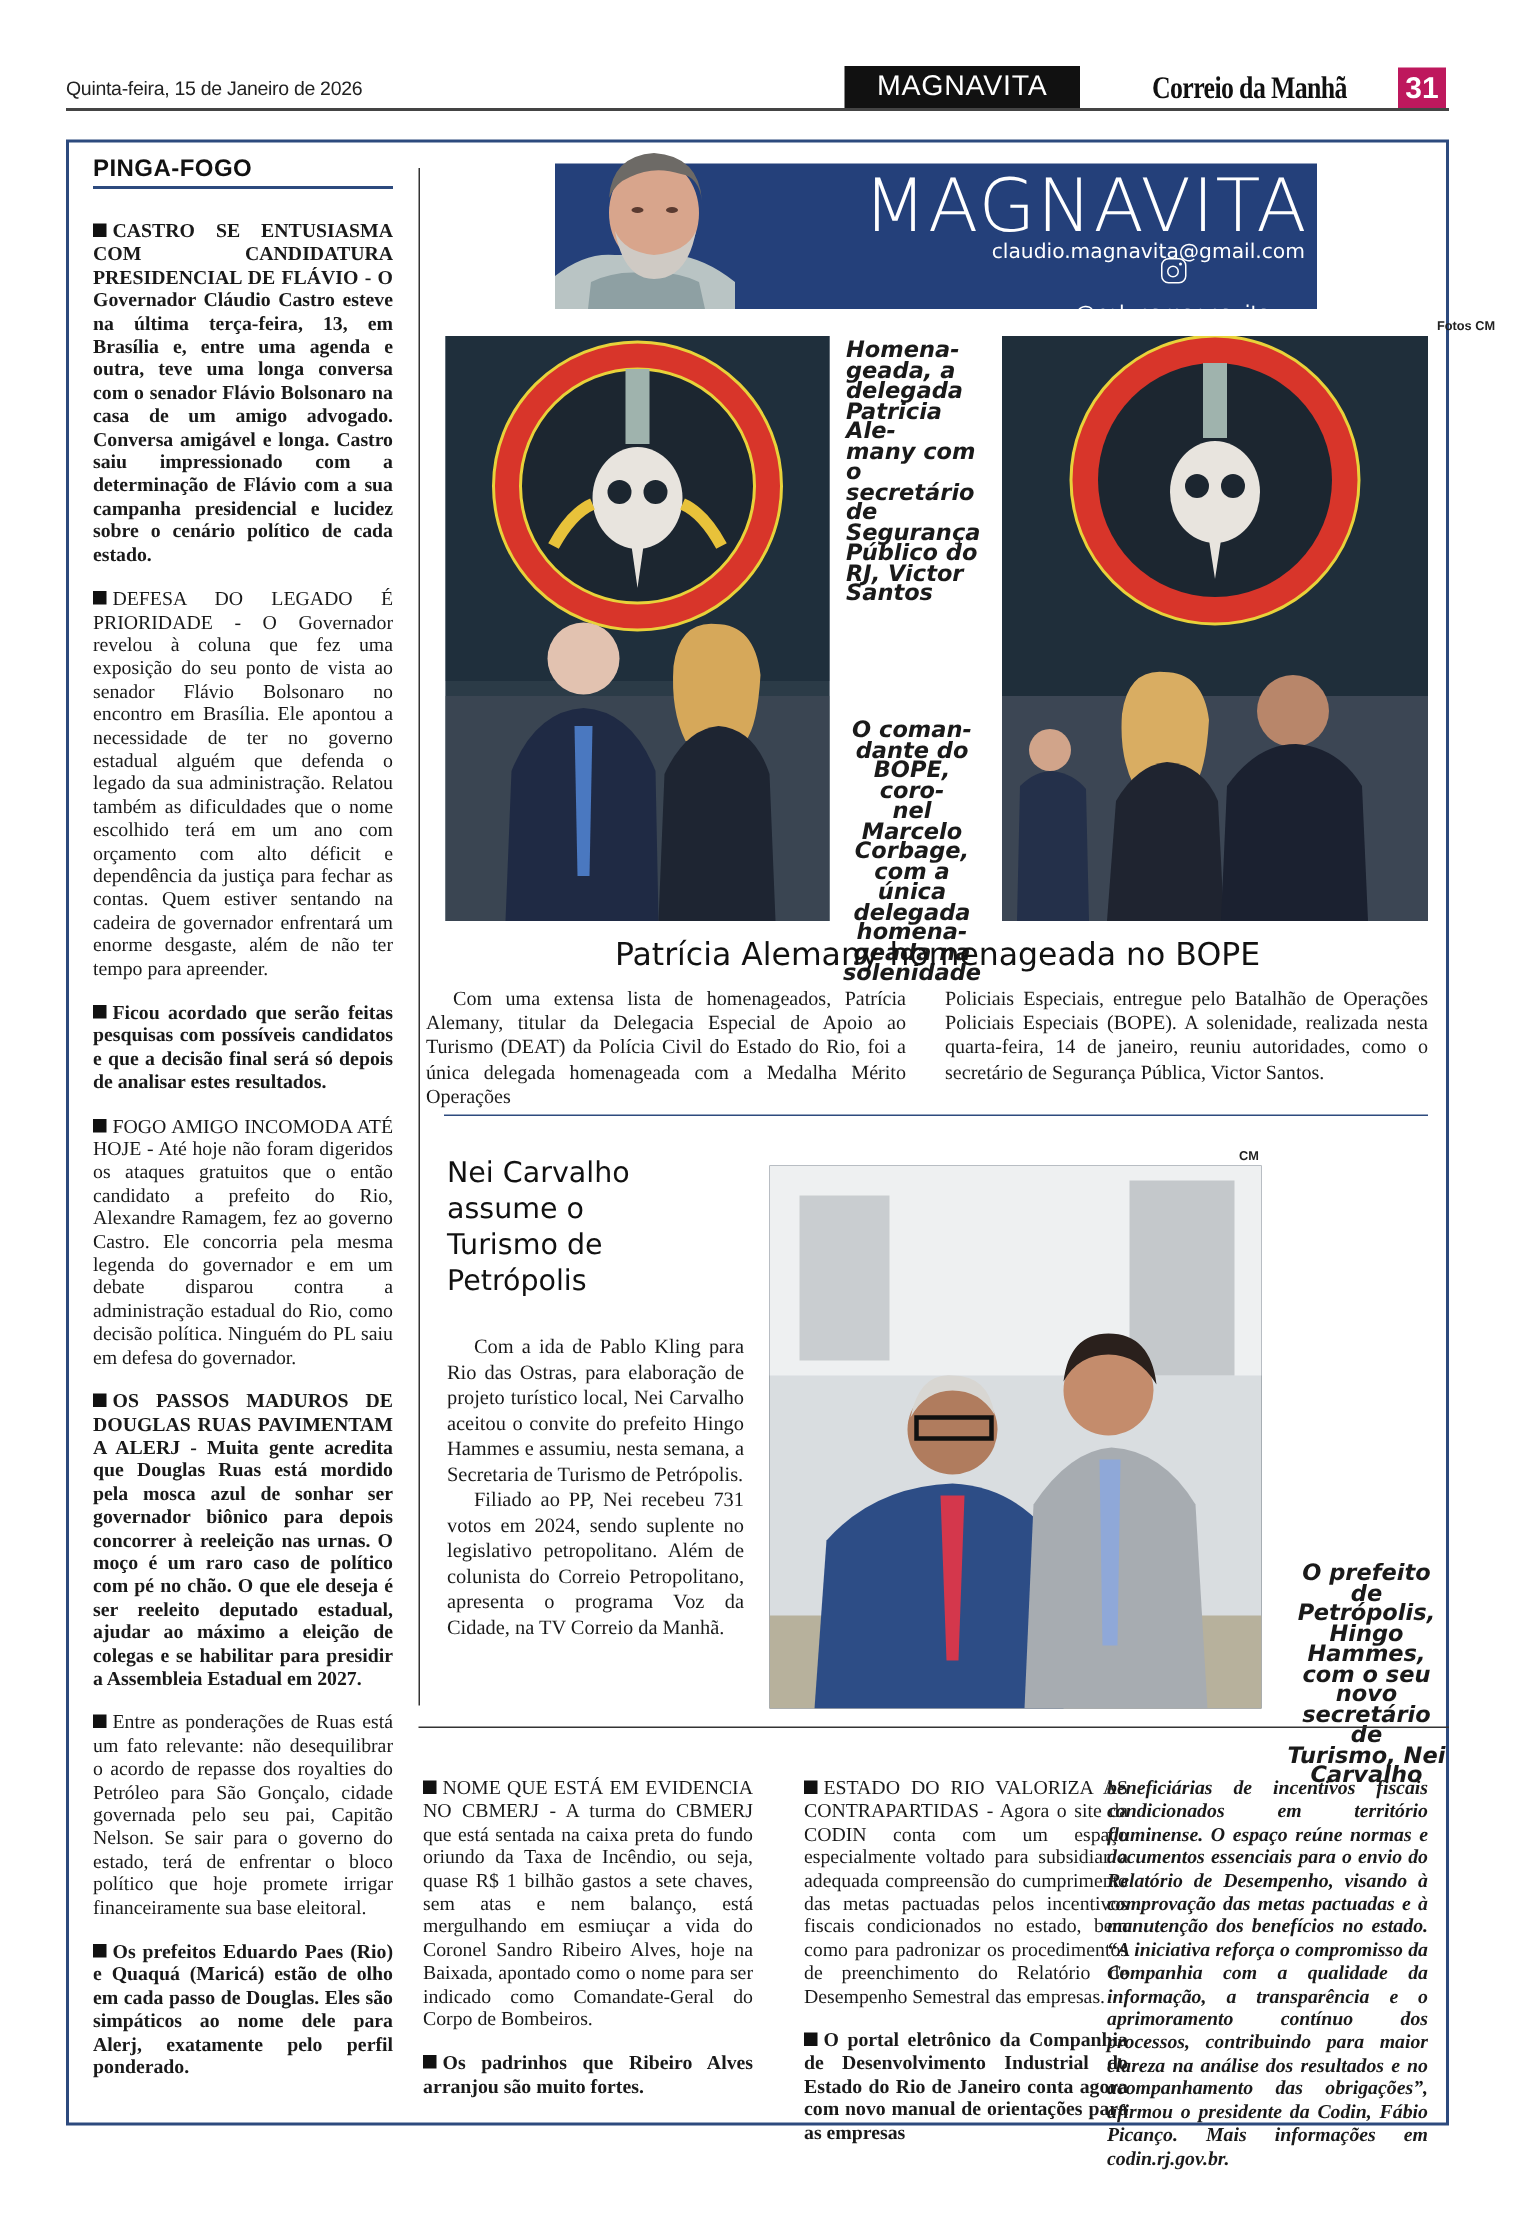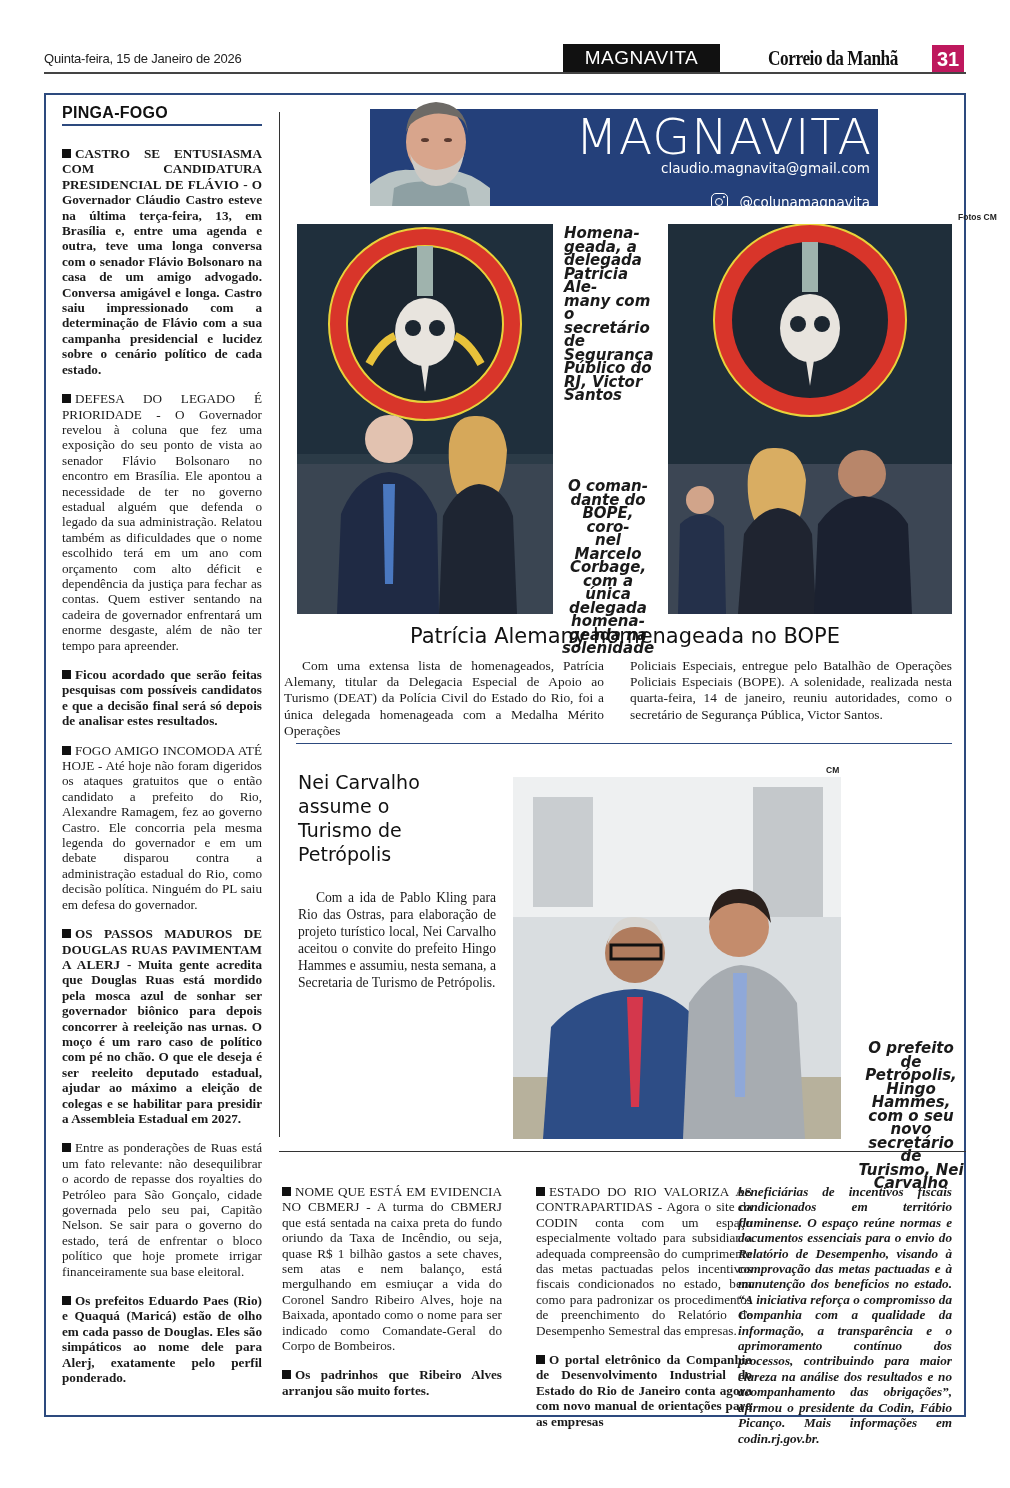--- a/index.html
+++ b/index.html
@@ -23,21 +23,21 @@
   .note.first { margin-top: 20px; }
   .note.bold { font-weight: bold; }
   .note .sq { display: inline-block; width: 9px; height: 9px; background: #111; margin-right: 4px; vertical-align: baseline; }
   .col-rule { position: absolute; left: 279px; top: 112px; width: 1px; height: 1025px; background: #333; }
 
   
   .banner { position: absolute; left: 370px; top: 109px; width: 508px; height: 97px; background: #24407a; }
   .banner-photo { position: absolute; left: 370px; top: 96px; width: 120px; height: 110px; }
   .banner-title { position: absolute; left: 542px; top: 109px; width: 330px; text-align: right; font-family: "DejaVu Sans", sans-serif; font-size: 49px; font-weight: 300; color: #fff; letter-spacing: 1px; line-height: 58px; }
   .banner-email { position: absolute; left: 600px; top: 160px; width: 270px; text-align: right; font-family: "DejaVu Sans", sans-serif; font-size: 13.5px; color: #fff; }
-  .banner-ig { position: absolute; left: 694px; top: 193px; width: 176px; display: flex; align-items: center; justify-content: flex-end; gap: 12px; font-family: "DejaVu Sans", sans-serif; font-size: 13.5px; color: #fff; }
+  .banner-ig { position: absolute; left: 694px; top: 172px; width: 176px; display: flex; align-items: center; justify-content: flex-end; gap: 12px; font-family: "DejaVu Sans", sans-serif; font-size: 13.5px; color: #fff; flex-direction: column; }
   .ig-icon { width: 17px; height: 17px; border: 1.7px solid #fff; border-radius: 5px; position: relative; }
   .ig-icon::before { content: ""; position: absolute; left: 3.5px; top: 3.5px; width: 6px; height: 6px; border: 1.6px solid #fff; border-radius: 50%; }
   .ig-icon::after { content: ""; position: absolute; right: 2px; top: 1.5px; width: 2px; height: 2px; background: #fff; border-radius: 50%; }
 
   .credit { position: absolute; font-family: "Liberation Sans", sans-serif; font-weight: bold; font-size: 8.5px; color: #222; }
 
   
   .photo { position: absolute; overflow: hidden; background: #2c3a4a; }
   .caption { position: absolute; font-family: "DejaVu Sans", sans-serif; font-style: italic; font-weight: bold; font-size: 15px; line-height: 13.5px; color: #1a1a1a; }
 
@@ -173,20 +173,21 @@
 <div class="hrule" style="left:296px; top:743px; width:656px;"></div>
 
 <div class="story-title" style="left:298px; top:770px; width:200px; font-size:19px; line-height:24px;">
   <div>Nei Carvalho</div>
   <div>assume o</div>
   <div>Turismo de</div>
   <div>Petrópolis</div>
 </div>
 <div class="body-text" style="left:298px; top:889px; width:198px; font-size:13.6px; line-height:17px;">
   <p>Com a ida de Pablo Kling para Rio das Ostras, para elaboração de projeto turístico local, Nei Carvalho aceitou o convite do prefeito Hingo Hammes e assumiu, nesta semana, a Secretaria de Turismo de Petrópolis.</p>
+  <p>Filiado ao PP, Nei recebeu 731 votos em 2024, sendo suplente no legislativo petropolitano. Além de colunista do Correio Petropolitano, apresenta o programa Voz da Cidade, na TV Correio da Manhã.</p>
 </div>
 
 <div class="credit" style="left:826px; top:765px;">CM</div>
 <svg class="photo" style="left:513px; top:777px; width:328px; height:362px;" viewBox="0 0 328 362">
   <rect width="328" height="362" fill="#d9dde0"></rect>
   <rect x="0" y="0" width="328" height="140" fill="#eef0f1"></rect>
   <rect x="20" y="20" width="60" height="110" fill="#c9cdd0"></rect>
   <rect x="240" y="10" width="70" height="130" fill="#c4c8cb"></rect>
   <rect x="0" y="300" width="328" height="62" fill="#b7b19c"></rect>
   <circle cx="122" cy="176" r="30" fill="#b07c5e"></circle>

